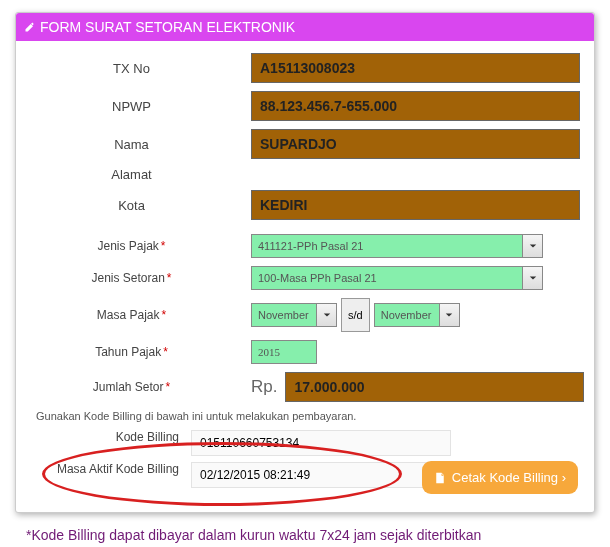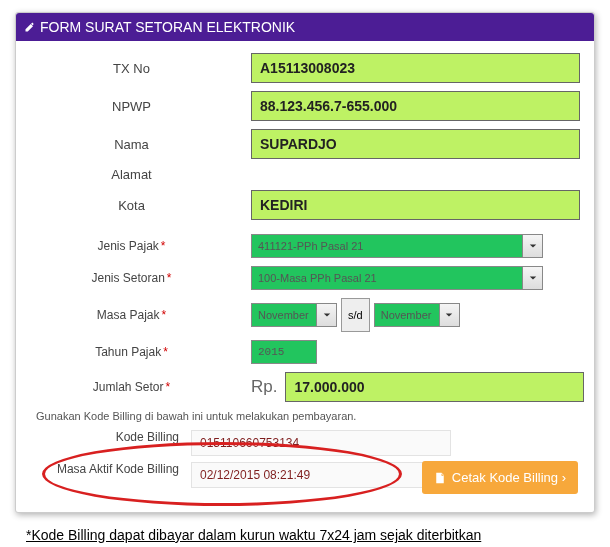--- a/index.html
+++ b/index.html
@@ -12,21 +12,21 @@
   }
   .panel {
     margin: 12px 15px 6px 15px;
     border: 1px solid #ccc;
     border-radius: 3px;
     box-shadow: 1px 2px 6px rgba(0,0,0,0.3);
     background: #fff;
     position: relative;
   }
   .panel-header {
-    background: #4c1d95;
+    background: #d946ef;
     color: #fff;
     padding: 6px 8px;
     font-size: 14px;
     border-top-left-radius: 3px;
     border-top-right-radius: 3px;
   }
   .panel-header .edit-icon {
     display: inline-block;
     width: 12px;
     height: 12px;
@@ -51,30 +51,30 @@
   }
   .form-label.small { font-size: 12px; }
   .req { color: #d10000; margin-left: 2px; }
   .form-input {
     flex: 1;
     padding: 6px 8px;
     border: 1px solid #666;
     font-size: 14px;
     font-weight: bold;
     color: #222;
-    background: #bef264;
+    background: #a16207;
     font-family: Arial, sans-serif;
   }
   .form-input.wide { margin-right: 4px; }
   .select-box {
     border: 1px solid #888;
     font-size: 11px;
     color: #555;
     padding: 4px 6px;
-    background: #22c55e;
+    background: #86efac;
     height: 24px;
     display: flex;
     align-items: center;
   }
   .select-dd {
     border: 1px solid #888;
     border-left: none;
     width: 20px;
     height: 24px;
     background: linear-gradient(#f5f5f5,#ddd);
@@ -104,43 +104,42 @@
     padding-right: 12px;
     font-size: 12px;
     color: #444;
   }
   .billing-input {
     width: 260px;
     padding: 5px 8px;
     border: 1px solid #e3e3e3;
     background: #fafafa;
     font-size: 12px;
-    color: #7f1d1d;
+    color: #000000;
     font-family: Arial, sans-serif;
   }
   .cetak-btn {
     position: absolute;
     right: 16px;
     bottom: 18px;
     background: #f7a83b;
     color: #fff;
     border: none;
     padding: 9px 12px;
     font-size: 13px;
-    border-radius: 3px;
+    border-radius: 9px;
     display: flex;
     align-items: center;
     cursor: pointer;
   }
   .cetak-btn svg { width: 12px; height: 12px; margin-right: 6px; }
   .footnote {
     font-size: 14px;
-    color: #000000;
+    color: #701a75;
     margin: 14px 18px 10px 26px;
-    text-decoration: underline;
   }
   .annot-ellipse {
     position: absolute;
     border: 3px solid #d82020;
     border-radius: 50%;
     pointer-events: none;
   }
   .sd-box {
     border: 1px solid #999;
     font-size: 11px;
@@ -223,21 +222,21 @@
       <div class="select-box" style="width:66px;">November</div>
       <div class="select-dd">
           <svg viewBox="0 0 10 10">
             <path d="M1 3l4 4 4-4z" fill="#333"></path>
           </svg>
         </div>
     </div>
 
     <div class="form-row">
       <div class="form-label small"><span>Tahun Pajak</span><span class="req">*</span></div>
-      <input class="select-box" style="width: 66px; font-family: Liberation Mono, monospace;" value="2015">
+      <input class="select-box" style="width: 66px; font-family: Liberation Serif, serif;" value="2015">
     </div>
 
     <div class="form-row">
       <div class="form-label small"><span>Jumlah Setor</span><span class="req">*</span></div>
       <span class="rp-prefix">Rp.</span>
       <input class="form-input" style="flex: 1 1 0%;" value="17.000.000">
     </div>
 
     <div class="hint-text">Gunakan Kode Billing di bawah ini untuk melakukan pembayaran.</div>
 

